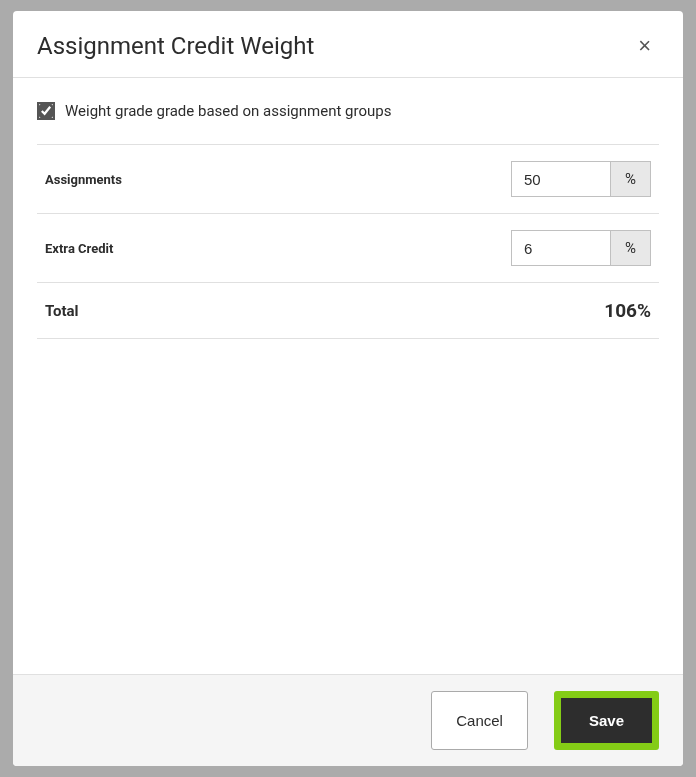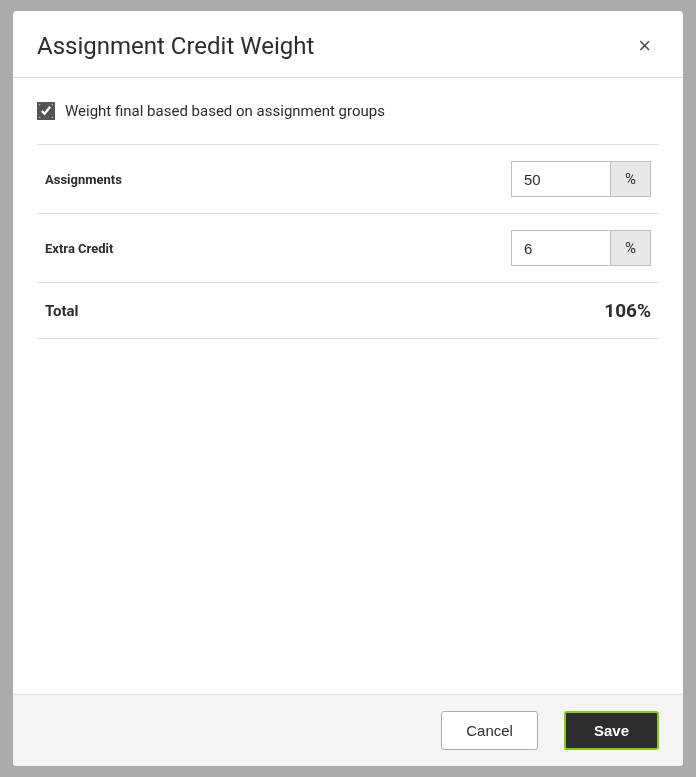--- a/index.html
+++ b/index.html
@@ -199,22 +199,22 @@
       border: 1px solid #aaa;
       padding: 10px 24px;
       font-size: 15px;
       color: #2d2d2d;
       cursor: pointer;
       border-radius: 3px;
     }
 
     .btn-save {
       background: #2d2d2d;
-      border: 2px solid #84cc16;
-      padding: 4px 28px;
+      border: 7px solid #84cc16;
+      padding: 14px 28px;
       font-size: 15px;
       color: #fff;
       cursor: pointer;
       border-radius: 3px;
       font-weight: 600;
     }
   </style>
 </head>
 <body>
 
@@ -225,21 +225,21 @@
       <h2 class="modal-title">Assignment Credit Weight</h2>
       <button class="close-btn">×</button>
     </div>
 
     <div class="modal-body">
 
       <div class="checkbox-row">
         <div class="checkbox-wrapper">
           <input type="checkbox" checked="" style="">
         </div>
-        <label class="checkbox-label">Weight final based based on assignment groups</label>
+        <label class="checkbox-label">Weight grade grade based on assignment groups</label>
       </div>
 
       <table class="assignment-table">
         <tbody id="table-body">
         <tr>
               <td class="row-label">Assignments</td>
               <td class="row-input-cell">
                 <div class="input-group">
                   <input type="text" class="weight-input" value="50" style="">
                   <span class="percent-btn">%</span>

